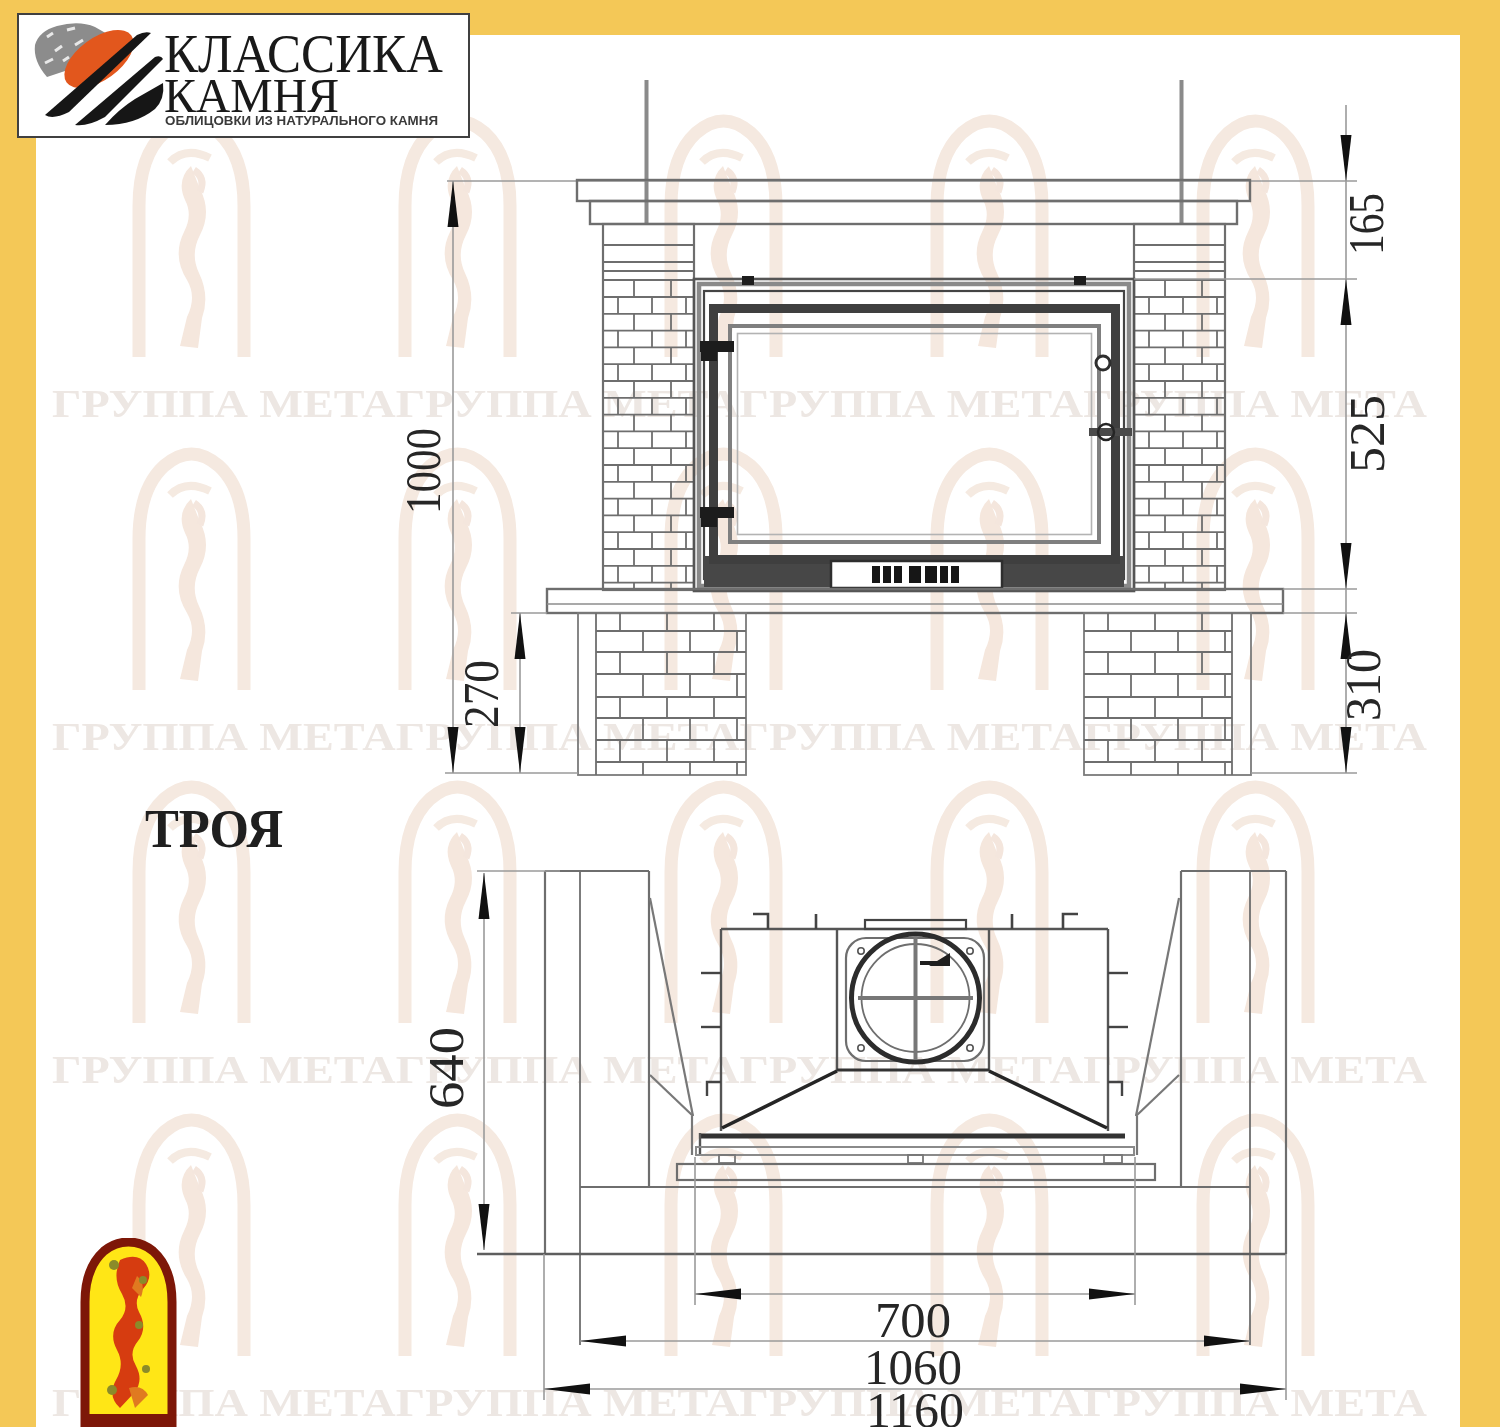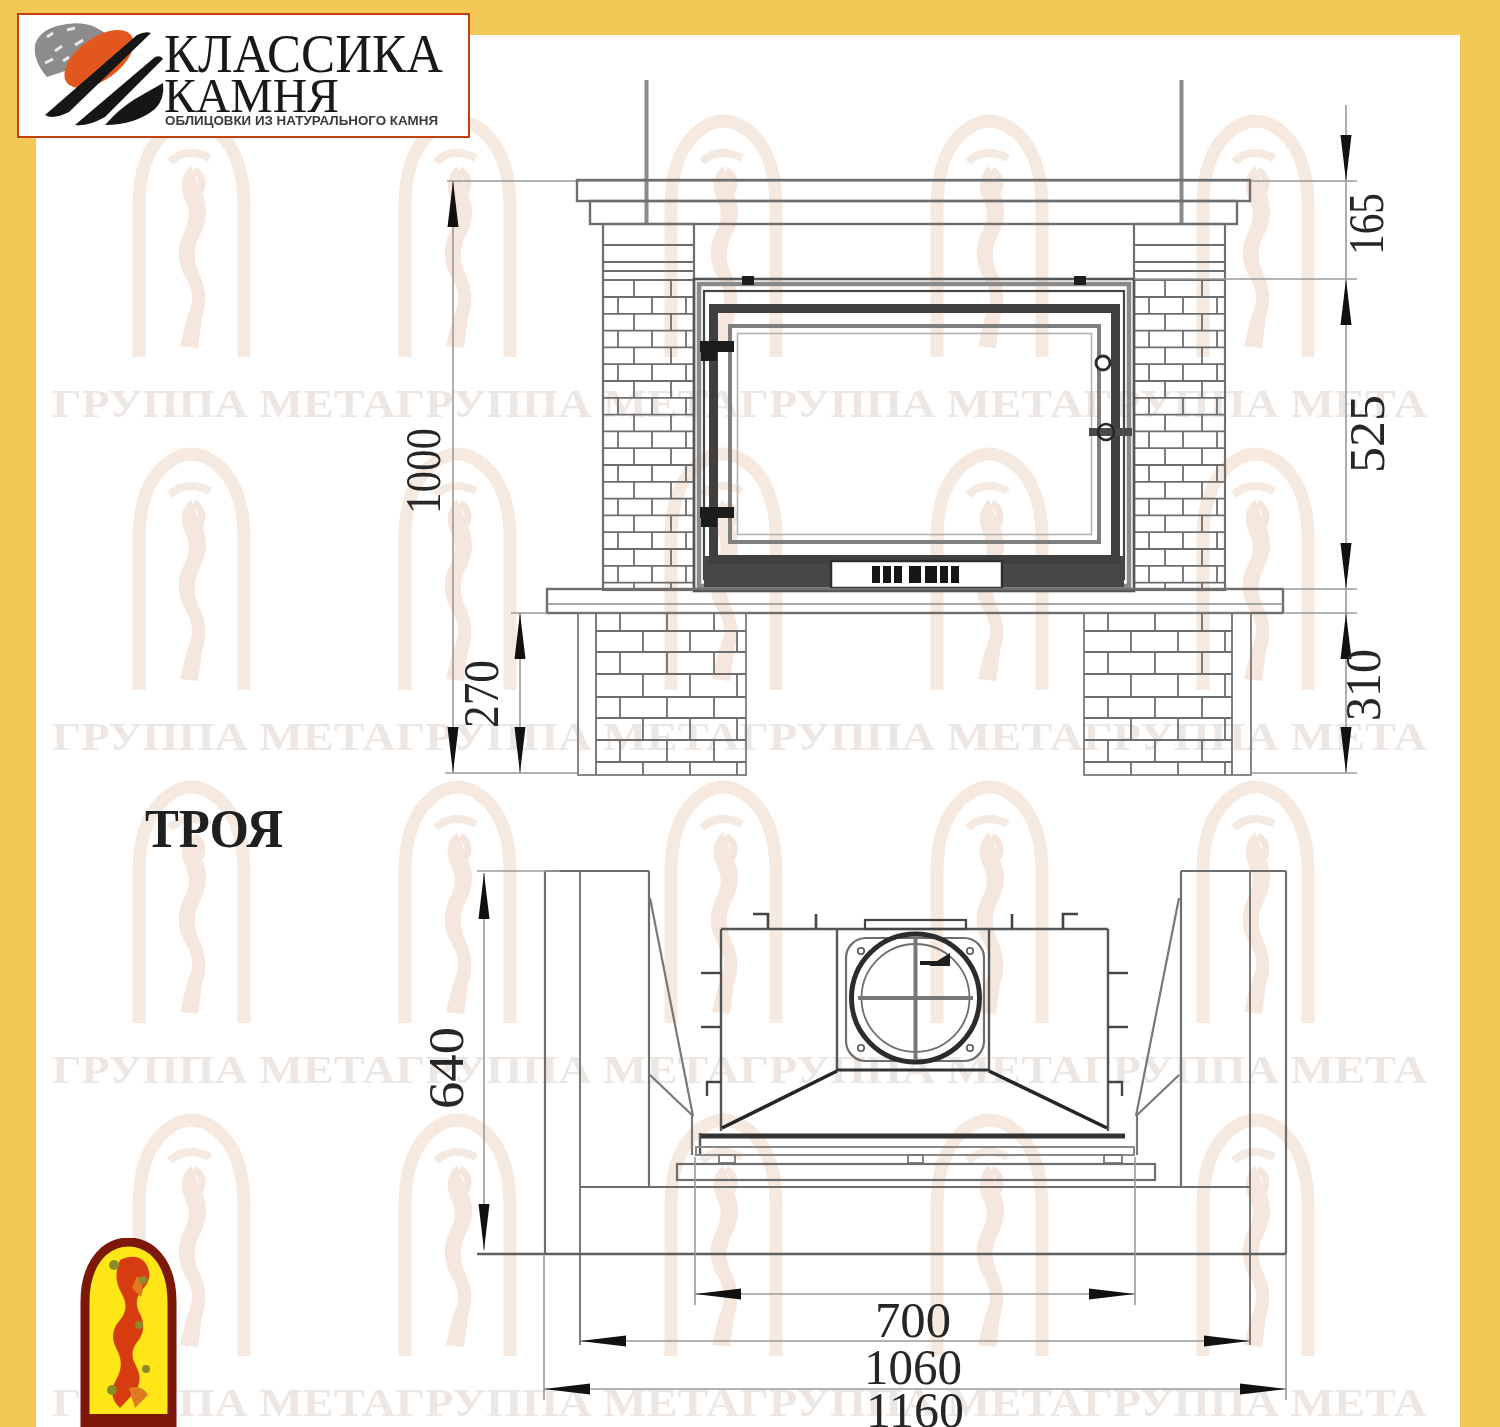--- a/index.html
+++ b/index.html
@@ -1,20 +1,20 @@
 <!DOCTYPE html>
 <html><head>
 <meta charset="utf-8">
 <style>
 html,body{margin:0;padding:0;}
 body{width:1500px;height:1427px;position:relative;background:#fff;overflow:hidden;
 font-family:"Liberation Sans",sans-serif;}
 .ystrip{position:absolute;background:#f4c857;}
 #logobox{position:absolute;left:17px;top:13px;width:449px;height:121px;background:#fff;
-border:2px solid #c2410c;}
+border:2px solid #404040;}
 </style>
 </head>
 <body>
 <svg width="1500" height="1427" viewBox="0 0 1500 1427" style="position:absolute;left:0;top:0">
     <defs>
       <g id="arch">
 <path d="M7,239 L7,88 Q7,38 32,15 Q46,3 59.5,3 Q73,3 87,15 Q112,38 112,88 L112,239" fill="none" stroke="#f5e9e0" stroke-width="13"></path>
 <path d="M59,48 Q44,62 53,82 Q61,97 52,114 Q40,138 55,162 Q65,179 55,199 L48,228 L66,230 L70,200 Q78,178 67,155 Q58,136 68,117 Q80,94 68,71 Z" fill="#f5e7dd"></path>
 <path d="M38,44 Q54,28 78,40" fill="none" stroke="#f5eae1" stroke-width="8"></path>
 <path d="M62,52 q12,8 6,22" fill="none" stroke="#f4e6dd" stroke-width="7"></path>

